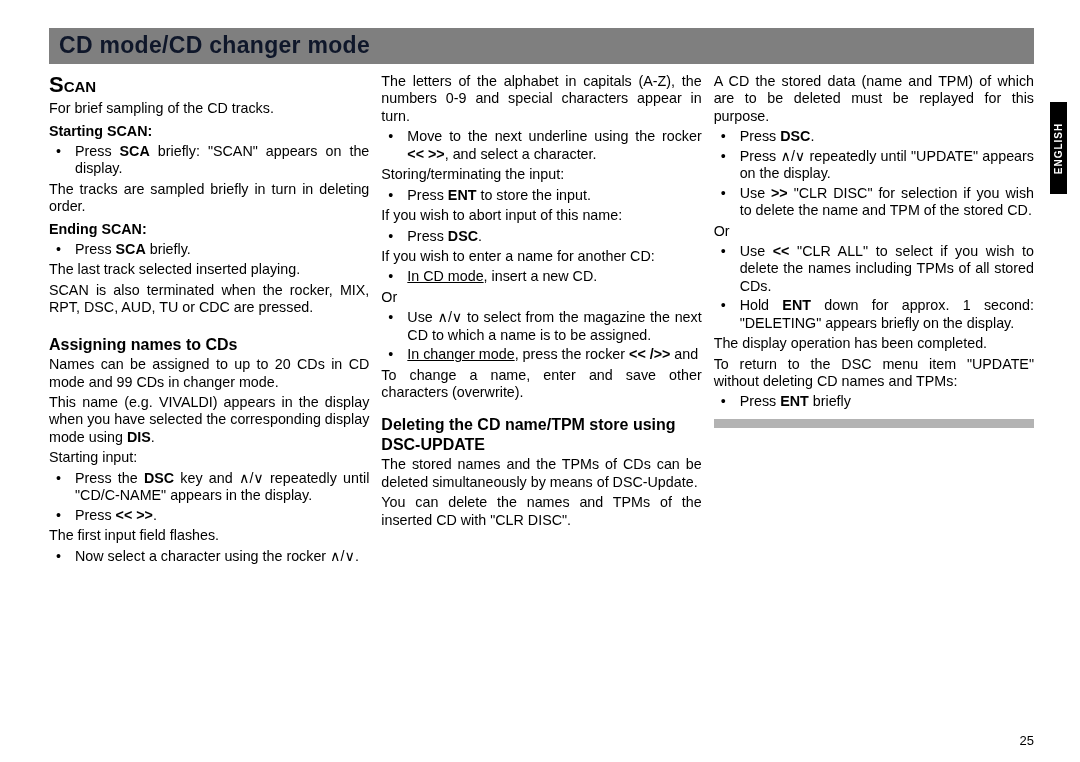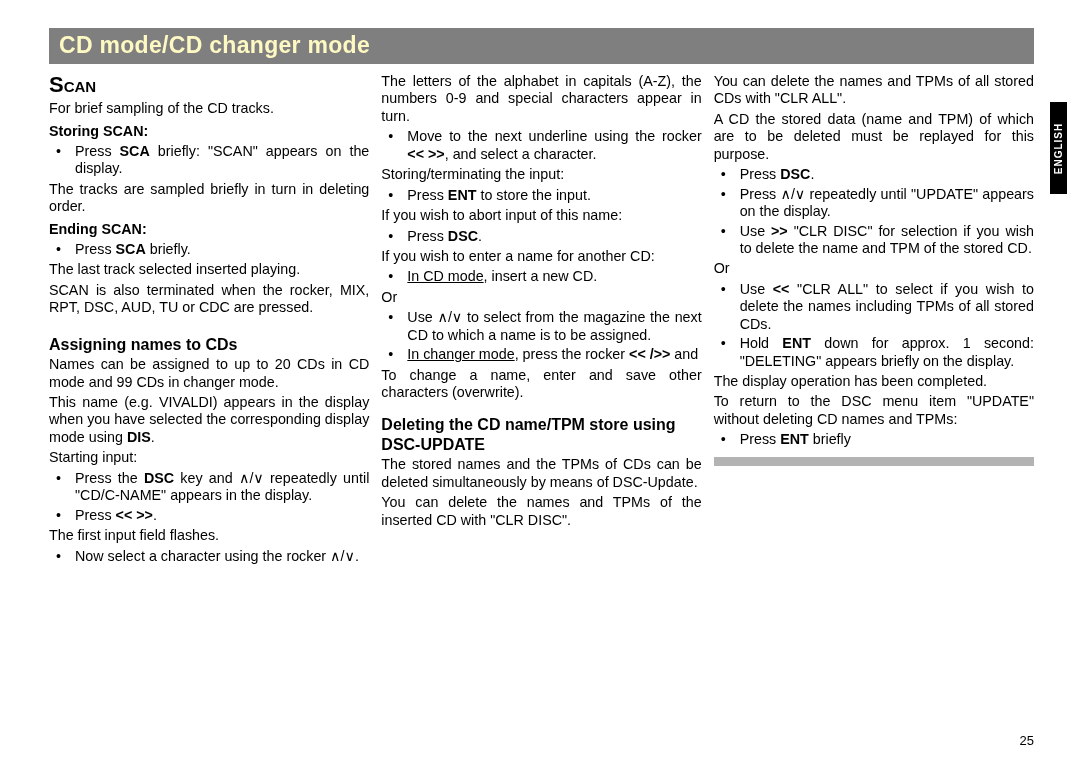--- a/index.html
+++ b/index.html
@@ -1,18 +1,18 @@
 <!DOCTYPE html>
 <html><head>
 <meta charset="utf-8">
 <style>
   * { box-sizing: border-box; margin: 0; padding: 0; }
   html, body { width: 1080px; height: 762px; font-family: Arial, Helvetica, sans-serif; font-size: 14.3px; color: #000; background: #fff; }
   .page { width: 1080px; height: 762px; position: relative; padding: 28px 40px 10px 49px; }
-  .title-bar { background: #7f7f7f; color: #fef9c3; font-size: 23px; font-weight: bold; padding: 4px 10px 5px 10px; margin-bottom: 8px; letter-spacing: 0.3px; width: 985px;}
+  .title-bar { background: #7f7f7f; color: #0f172a; font-size: 23px; font-weight: bold; padding: 4px 10px 5px 10px; margin-bottom: 8px; letter-spacing: 0.3px; width: 985px;}
   .columns { display: flex; gap: 12px; width: 985px;}
   .col { flex: 1; min-width: 0; line-height: 1.22; }
   h2 { font-size: 22px; font-weight: bold; margin-bottom: 0px; margin-top: 0px;}
   h3 { font-size: 16px; font-weight: bold; margin-top: 6px; margin-bottom: 2px;}
   .subhead { font-weight: bold; margin-top: 6px; margin-bottom: 2px;}
   p { margin: 1px 0 3px 0; text-align: justify; }
   ul { list-style: none; margin: 0 0 3px 0; padding: 0; }
   ul li { position: relative; padding-left: 26px; margin-bottom: 2px; text-align: justify;}
   ul li::before { content: "•"; position: absolute; left: 7px; top: 0; }
   .page-num { position: absolute; right: 46px; bottom: 14px; font-size: 13px; }
@@ -26,21 +26,21 @@
 <body>
 
 <div class="page">
   <div class="title-bar">CD mode/CD changer mode</div>
 
   <div class="columns">
 
     <div class="col">
       <h2><span style="font-variant: small-caps;">Scan</span></h2>
       <p>For brief sampling of the CD tracks.</p>
-      <p class="subhead">Storing SCAN:</p>
+      <p class="subhead">Starting SCAN:</p>
       <ul>
         <li>Press <b>SCA</b> briefly: "SCAN" appears on the display.</li>
       </ul>
       <p>The tracks are sampled briefly in turn in deleting order.</p>
       <p class="subhead">Ending SCAN:</p>
       <ul>
         <li>Press <b>SCA</b> briefly.</li>
       </ul>
       <p>The last track selected inserted playing.</p>
       <p>SCAN is also terminated when the rocker, MIX, RPT, DSC, AUD, TU or CDC are pressed.</p>
@@ -82,21 +82,20 @@
         <li><span class="u">In changer mode</span>, press the rocker <b>&lt;&lt; /&gt;&gt;</b> and</li>
       </ul>
       <p>To change a name, enter and save other characters (overwrite).</p>
 
       <h3 style="margin-top:14px;">Deleting the CD name/TPM store using DSC-UPDATE</h3>
       <p>The stored names and the TPMs of CDs can be deleted simultaneously by means of DSC-Update.</p>
       <p>You can delete the names and TPMs of the inserted CD with "CLR DISC".</p>
     </div>
 
     <div class="col">
-      <p>You can delete the names and TPMs of all stored CDs with "CLR ALL".</p>
       <p>A CD the stored data (name and TPM) of which are to be deleted must be replayed for this purpose.</p>
       <ul>
         <li>Press <b>DSC</b>.</li>
         <li>Press <span class="arrows">∧/∨</span> repeatedly until "UPDATE" appears on the display.</li>
         <li>Use <b>&gt;&gt;</b> "CLR DISC" for selection if you wish to delete the name and TPM of the stored CD.</li>
       </ul>
       <p>Or</p>
       <ul>
         <li>Use <b>&lt;&lt;</b> "CLR ALL" to select if you wish to delete the names including TPMs of all stored CDs.</li>
         <li>Hold <b>ENT</b> down for approx. 1 second: "DELETING" appears briefly on the display.</li>

